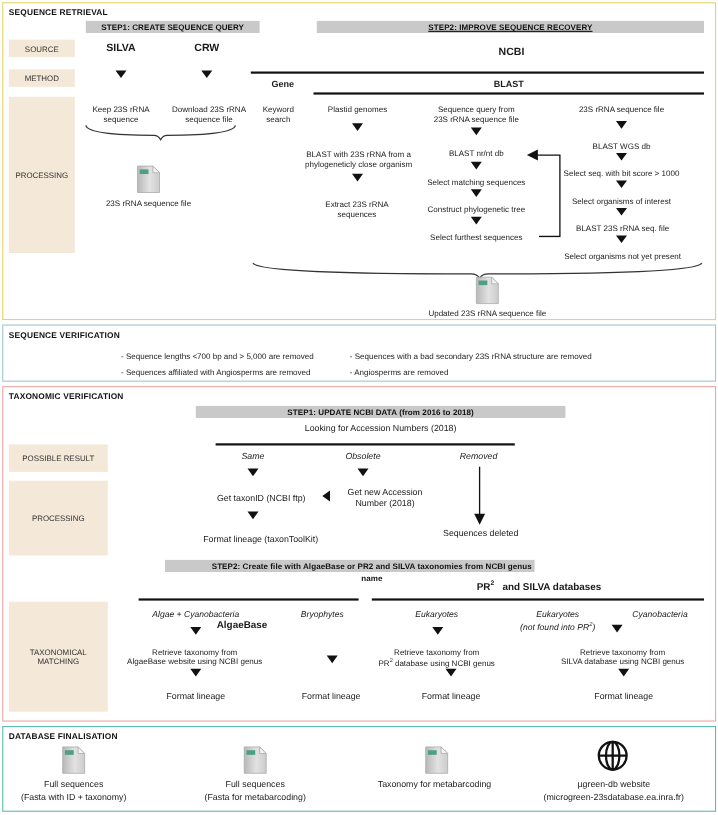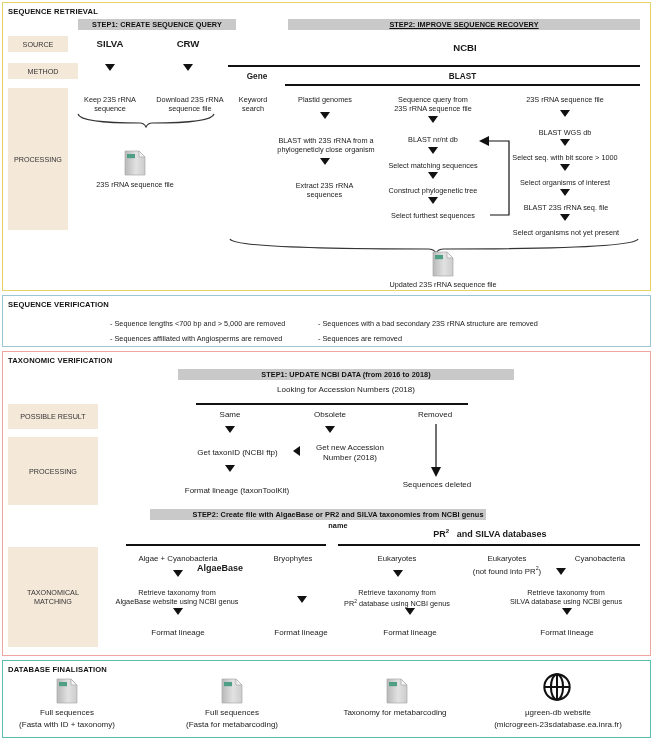--- a/index.html
+++ b/index.html
@@ -5,21 +5,21 @@
   html,body{margin:0;padding:0;background:#fff;}
   body{width:653px;height:741px;font-family:"Liberation Sans",sans-serif;color:#1a1a1a;overflow:hidden;}
   .page{position:relative;width:653px;height:741px;}
   .section{position:absolute;box-sizing:border-box;background:#fff;}
   .sec-title{position:absolute;font-size:7.6px;font-weight:bold;letter-spacing:.02em;color:#111;}
   .stepbar{position:absolute;background:#c9c9c9;color:#111;font-size:7.3px;font-weight:bold;
            text-align:center;line-height:11px;height:11px;letter-spacing:.01em;}
   .sidelabel{position:absolute;background:#f4e8d8;color:#333;font-size:7.2px;
              display:flex;align-items:center;justify-content:center;text-align:center;line-height:9px;}
   .txt{position:absolute;font-size:7.3px;line-height:9.2px;text-align:center;color:#1a1a1a;}
-  .txt.it{}
+  .txt.it{font-style:italic;}
   .hdr{position:absolute;font-size:9.6px;font-weight:bold;text-align:center;}
   .hdr-sm{position:absolute;font-size:8.2px;font-weight:bold;text-align:center;}
   .rule{position:absolute;background:#111;height:1.6px;}
   .tri{position:absolute;width:0;height:0;border-left:5px solid transparent;
        border-right:5px solid transparent;border-top:7px solid #111;}
   .tri-l{position:absolute;width:0;height:0;border-top:5px solid transparent;
        border-bottom:5px solid transparent;border-right:7px solid #111;}
   .fileicon{position:absolute;width:22px;height:26px;}
   .globe{position:absolute;width:30px;height:30px;}
   sup{font-size:.68em;vertical-align:super;}
@@ -29,21 +29,21 @@
 
 <div class="page">
 
   <div class="section" style="left:2px;top:2px;width:649px;height:289px;border:1.5px solid #e8d36a;"></div>
   <div class="sec-title" style="left:8px;top:7px;">SEQUENCE RETRIEVAL</div>
 
   <div class="stepbar" style="left:78px;top:19px;width:158px;">STEP1: CREATE SEQUENCE QUERY</div>
   <div class="stepbar" style="left:288px;top:19px;width:352px;text-decoration:underline;">STEP2: IMPROVE SEQUENCE RECOVERY</div>
 
   <div class="sidelabel" style="left:8px;top:36px;width:60px;height:16px;">SOURCE</div>
-  <div class="sidelabel" style="left:8px;top:63px;width:70px;height:16px;">METHOD</div>
+  <div class="sidelabel" style="left:8px;top:63px;width:60px;height:16px;">METHOD</div>
   <div class="sidelabel" style="left:8px;top:88px;width:60px;height:142px;">PROCESSING</div>
 
   <div class="hdr" style="left:70px;top:38px;width:80px;">SILVA</div>
   <div class="hdr" style="left:148px;top:38px;width:80px;">CRW</div>
   <div class="hdr" style="left:290px;top:42px;width:350px;">NCBI</div>
 
   <div class="tri" style="left:105px;top:64px;"></div>
   <div class="tri" style="left:183px;top:64px;"></div>
 
   <div class="txt" style="left:68px;top:95px;width:84px;white-space:pre-line;">Keep 23S rRNA
@@ -123,21 +123,21 @@
     <path d="M15,1 L21,7 H15 Z" fill="#f3f3f3" stroke="#a9a9a9" stroke-width="0.7"></path>
     <rect x="3" y="4" width="8" height="4.2" fill="#4f9e86"></rect>
   </svg>
   <div class="txt" style="left:378px;top:280px;width:130px;">Updated 23S rRNA sequence file</div>
 
   <div class="section" style="left:2px;top:295px;width:649px;height:52px;border:1.5px solid #9cc6d4;"></div>
   <div class="sec-title" style="left:8px;top:300px;">SEQUENCE VERIFICATION</div>
   <div class="txt" style="left:110px;top:319px;width:200px;text-align:left;">- Sequence lengths &lt;700 bp and &gt; 5,000 are removed</div>
   <div class="txt" style="left:318px;top:319px;width:260px;text-align:left;">- Sequences with a bad secondary 23S rRNA structure are removed</div>
   <div class="txt" style="left:110px;top:334px;width:200px;text-align:left;">- Sequences affiliated with Angiosperms are removed</div>
-  <div class="txt" style="left:318px;top:334px;width:260px;text-align:left;">- Sequences are removed</div>
+  <div class="txt" style="left:318px;top:334px;width:260px;text-align:left;">- Angiosperms are removed</div>
 
   <div class="section" style="left:2px;top:351px;width:649px;height:305px;border:1.5px solid #efa6a0;"></div>
   <div class="sec-title" style="left:8px;top:356px;">TAXONOMIC VERIFICATION</div>
 
   <div class="stepbar" style="left:178px;top:369px;width:336px;">STEP1: UPDATE NCBI DATA (from 2016 to 2018)</div>
   <div class="txt" style="left:246px;top:385px;width:200px;font-size:8px;">Looking for Accession Numbers (2018)</div>
 
   <div class="sidelabel" style="left:8px;top:404px;width:90px;height:25px;">POSSIBLE RESULT</div>
   <div class="sidelabel" style="left:8px;top:437px;width:90px;height:68px;">PROCESSING</div>
   <div class="sidelabel" style="left:8px;top:547px;width:90px;height:100px;white-space:pre-line;">TAXONOMICAL

